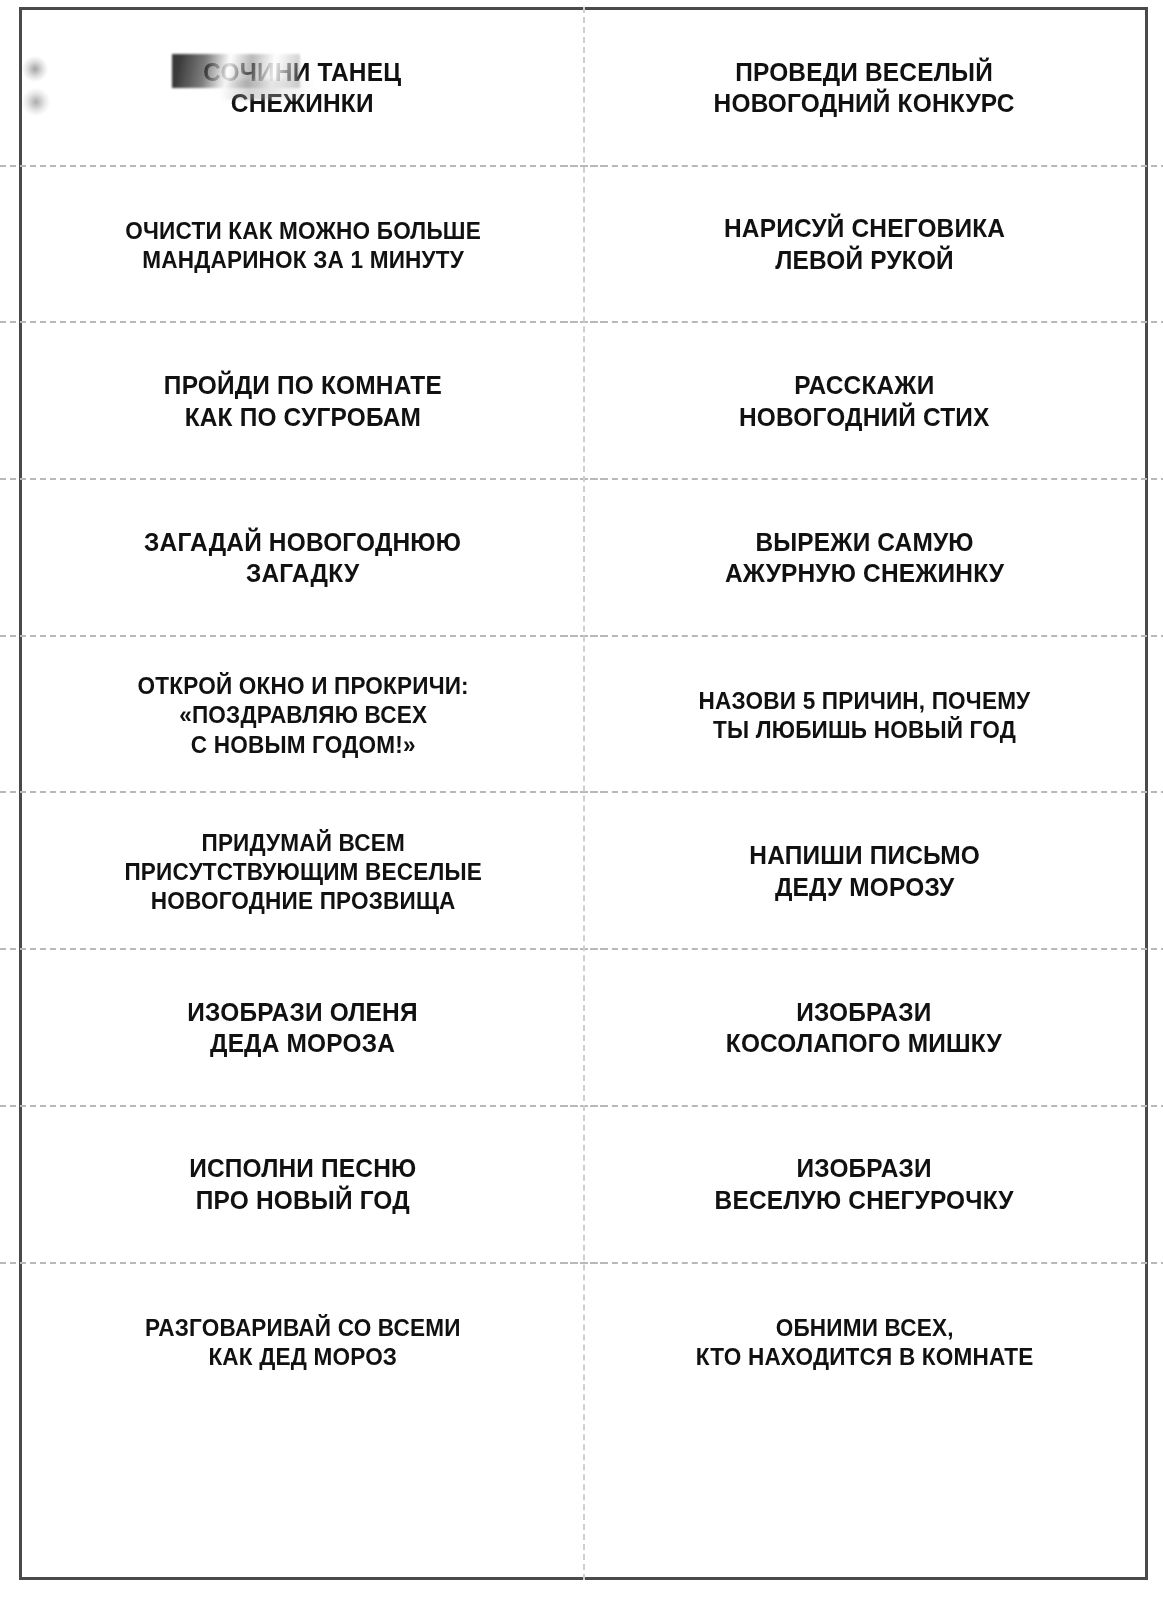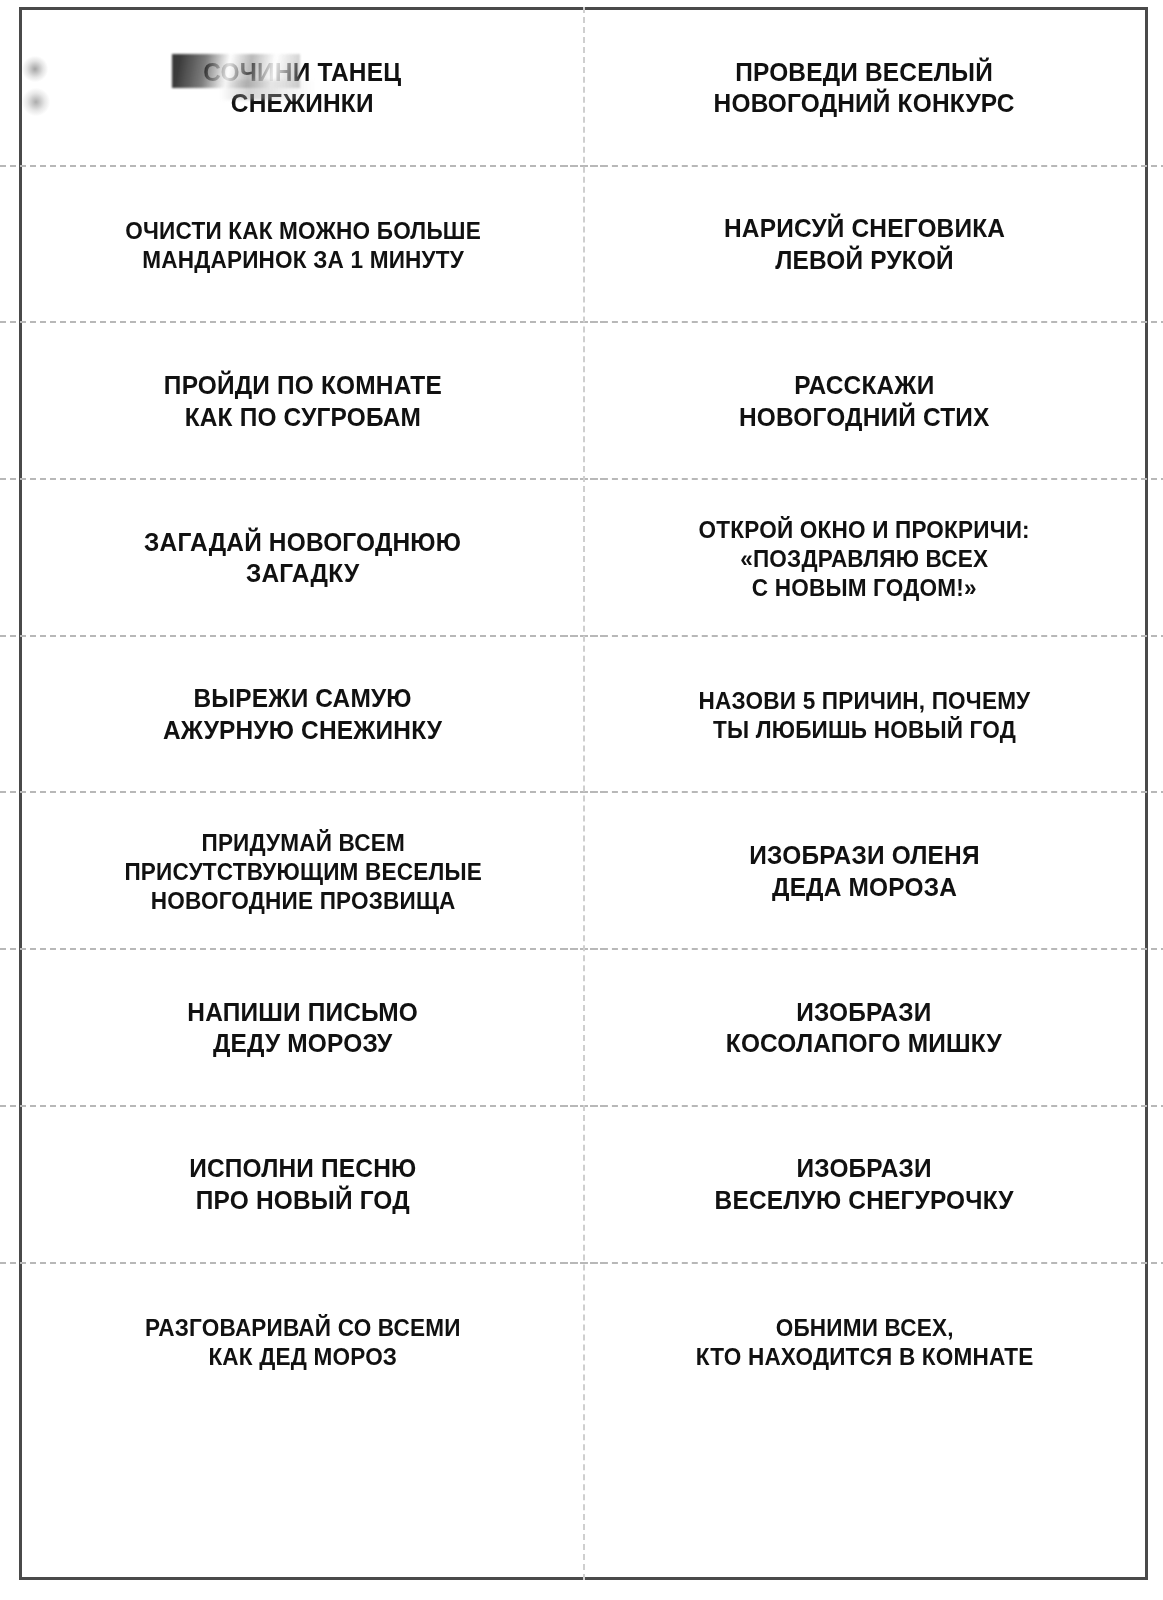--- a/index.html
+++ b/index.html
@@ -172,47 +172,47 @@
     <div class="card hrule">
       <div class="card-text">РАССКАЖИ
 НОВОГОДНИЙ СТИХ</div>
     </div>
 
     <div class="card hrule">
       <div class="card-text">ЗАГАДАЙ НОВОГОДНЮЮ
 ЗАГАДКУ</div>
     </div>
     <div class="card hrule">
+      <div class="card-text">ВЫРЕЖИ САМУЮ
+АЖУРНУЮ СНЕЖИНКУ</div>
+    </div>
+
+    <div class="card hrule">
       <div class="card-text small">ОТКРОЙ ОКНО И ПРОКРИЧИ:
 «ПОЗДРАВЛЯЮ ВСЕХ
 С НОВЫМ ГОДОМ!»</div>
     </div>
-
-    <div class="card hrule">
-      <div class="card-text">ВЫРЕЖИ САМУЮ
-АЖУРНУЮ СНЕЖИНКУ</div>
-    </div>
     <div class="card hrule">
       <div class="card-text small">НАЗОВИ 5 ПРИЧИН, ПОЧЕМУ
 ТЫ ЛЮБИШЬ НОВЫЙ ГОД</div>
     </div>
 
     <div class="card hrule">
       <div class="card-text small">ПРИДУМАЙ ВСЕМ
 ПРИСУТСТВУЮЩИМ ВЕСЕЛЫЕ
 НОВОГОДНИЕ ПРОЗВИЩА</div>
     </div>
     <div class="card hrule">
+      <div class="card-text">НАПИШИ ПИСЬМО
+ДЕДУ МОРОЗУ</div>
+    </div>
+
+    <div class="card hrule">
       <div class="card-text">ИЗОБРАЗИ ОЛЕНЯ
 ДЕДА МОРОЗА</div>
-    </div>
-
-    <div class="card hrule">
-      <div class="card-text">НАПИШИ ПИСЬМО
-ДЕДУ МОРОЗУ</div>
     </div>
     <div class="card hrule">
       <div class="card-text">ИЗОБРАЗИ
 КОСОЛАПОГО МИШКУ</div>
     </div>
 
     <div class="card hrule">
       <div class="card-text">ИСПОЛНИ ПЕСНЮ
 ПРО НОВЫЙ ГОД</div>
     </div>

